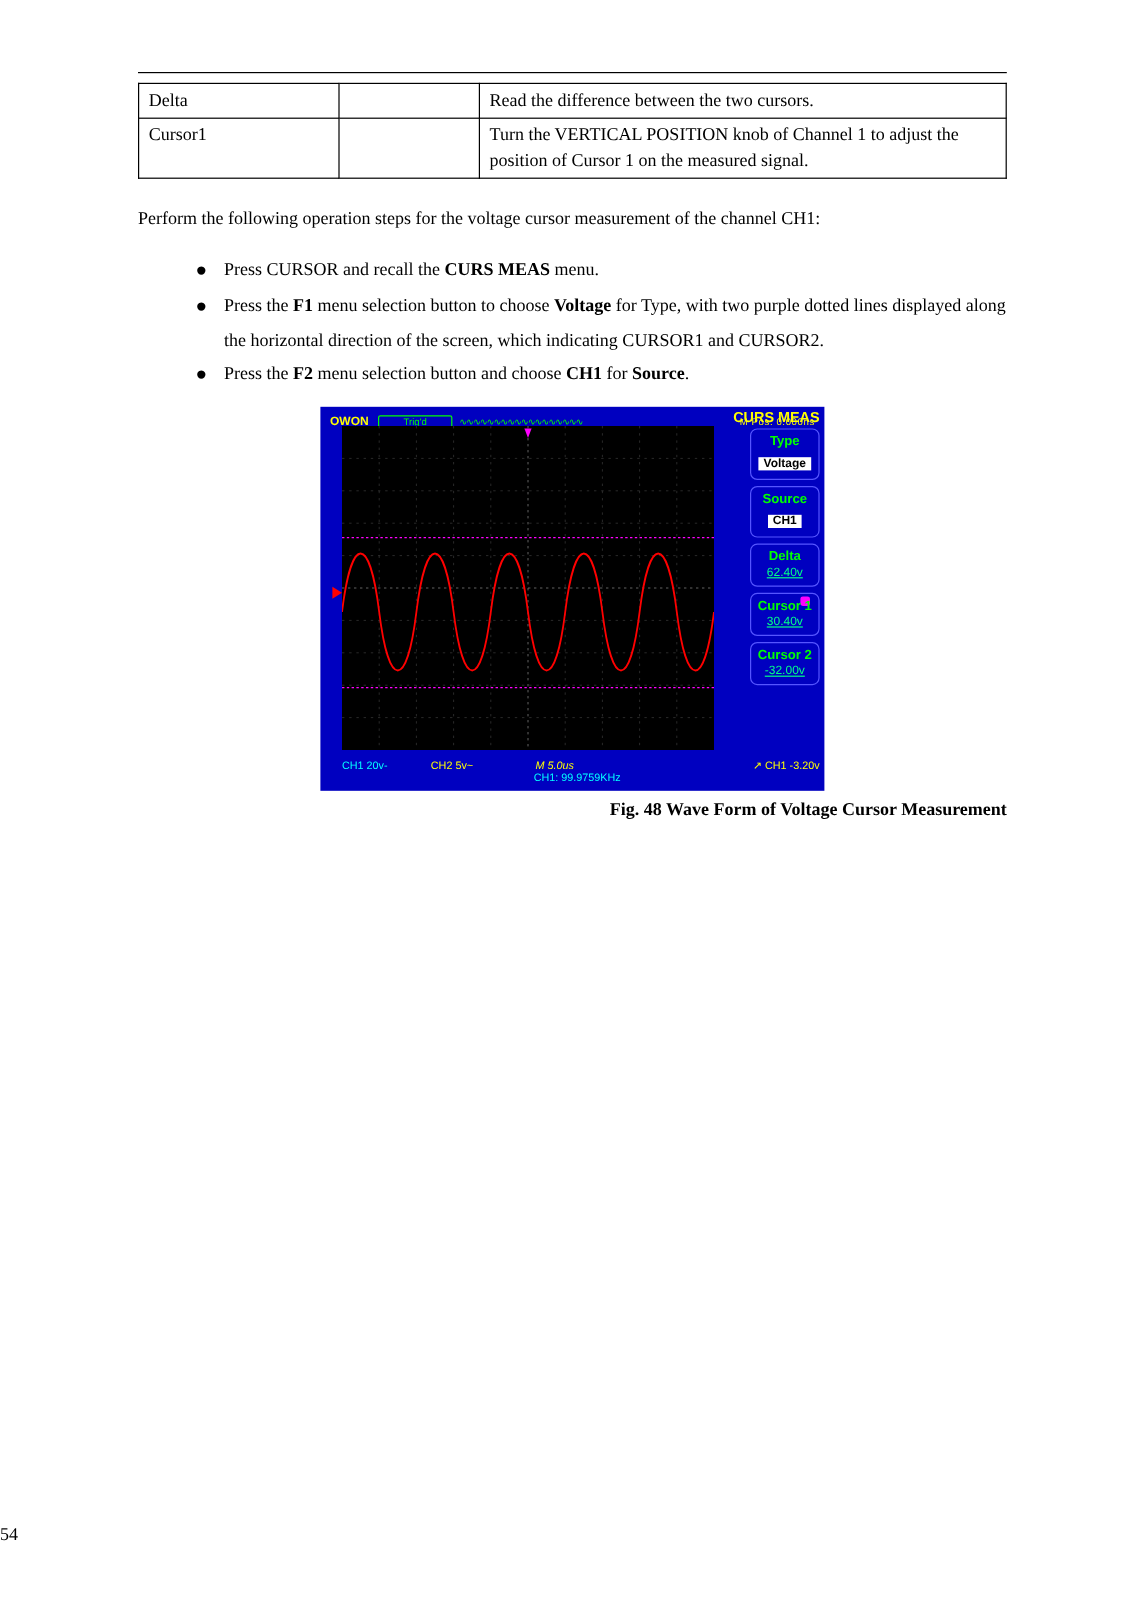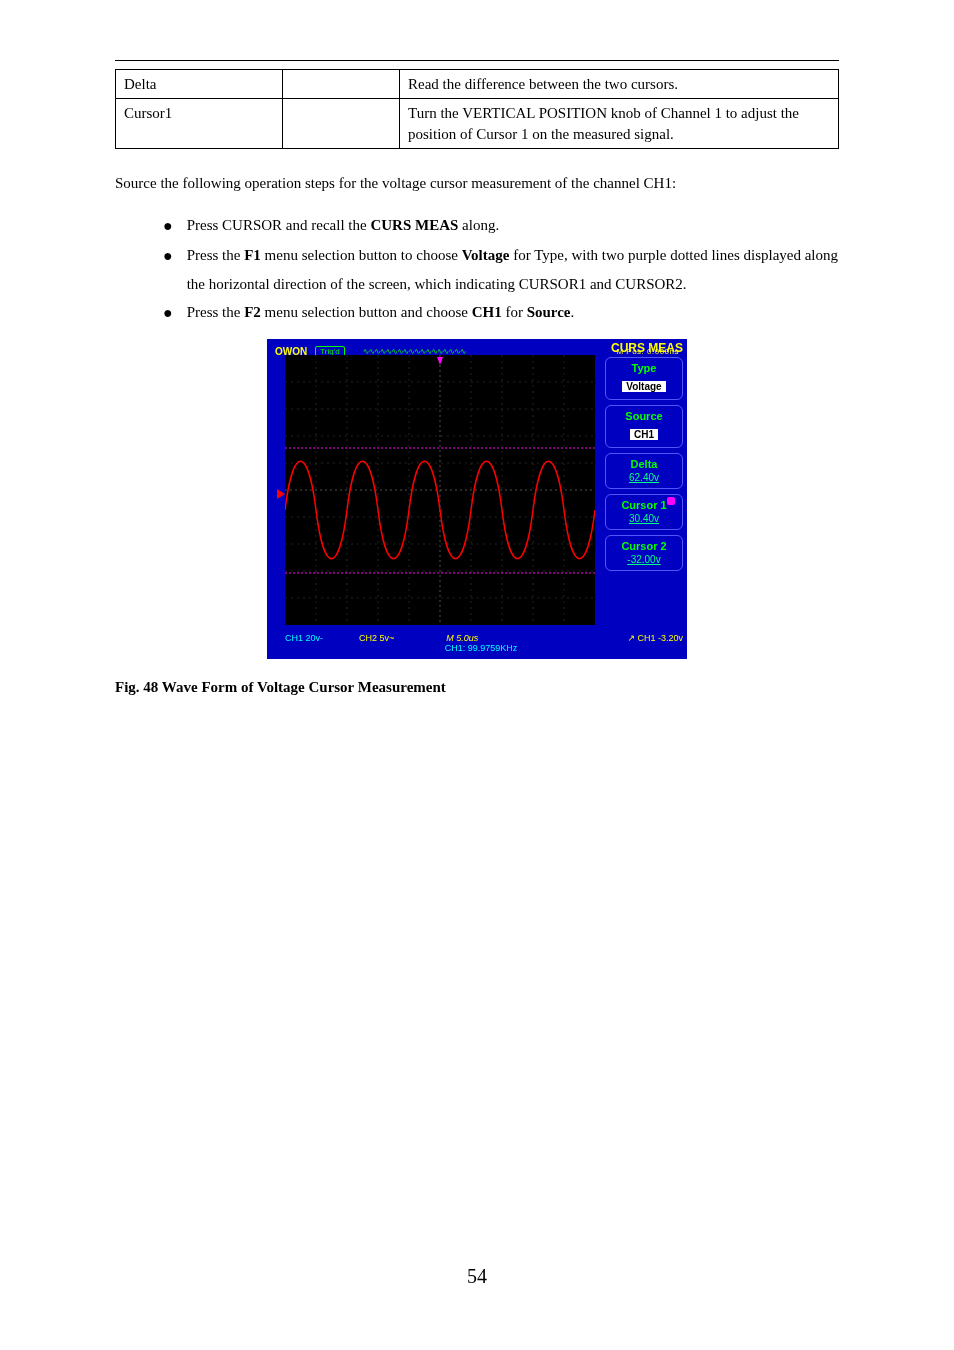--- a/index.html
+++ b/index.html
@@ -67,24 +67,24 @@
     height: 26px;
     display: flex;
     align-items: center;
     font-size: 9px;
     color: #fff;
   }
   .scope-brand { color: #ffff00; font-weight: bold; margin: 0 8px; font-size: 10px; }
   .trig-box {
     border: 1px solid #00ff00;
     color: #00ff00;
-    padding: 0 4px;
+    padding: 0 20px;
     border-radius: 2px;
     font-size: 8px;
-    margin-right: 16px;
+    margin-right: 4px;
   }
   .topwave { color: #00ff00; font-size: 8px; letter-spacing: -1px; margin: 0 2px; }
   .mpos { color: #ffff00; font-size: 8px; margin-left: auto; margin-right: 8px; letter-spacing: 0.5px; }
   .curs-title {
     position: absolute;
     top: 2px; right: 4px;
     color: #ffff00;
     font-size: 12px;
     font-weight: bold;
   }
@@ -112,21 +112,21 @@
     right: 12px;
     top: 158px;
     width: 8px; height: 8px;
     background: #ff00ff;
     border-radius: 2px;
   }
   .side-menu {
     position: absolute;
     top: 18px;
     right: 4px;
-    width: 78px;
+    width: 58px;
   }
   .side-box {
     border: 1px solid #55f;
     border-radius: 6px;
     text-align: center;
     margin-bottom: 5px;
     padding: 4px 0 5px 0;
   }
   .side-label { color: #00ff00; font-size: 11px; font-weight: bold; margin-bottom: 2px; }
   .side-value { background: #fff; color: #000; font-size: 10px; font-weight: bold; display: inline-block; padding: 0 4px; }
@@ -140,30 +140,29 @@
     color: #fff;
   }
   .sbrow { display: flex; }
   .sb-ch1 { color: #00ffff; }
   .sb-ch2 { color: #ffff00; margin-left: 36px; }
   .sb-m   { color: #ffff00; margin-left: 52px; font-style: italic; }
   .sb-trg { color: #ffff00; margin-left: auto; }
   .sb-freq { color: #00ffff; text-align: center; margin-right: 6px; }
 
   .fig-caption {
-    text-align: left;
-    font-size: 15px;
-    margin-top: 20px;
+    text-align: right;
+    font-size: 15px;
+    margin-top: 8px;
   }
   .pagenum {
     position: absolute;
     left: 0; right: 0;
     bottom: 62px;
-    text-align: center;
-    font-size: 20px;
+    font-size: 15px;
   }
 </style>
 </head>
 <body>
 
 <div class="page">
 
   <div class="rule"></div>
 
   <table class="cursor-table">
@@ -175,27 +174,27 @@
     </tr>
     <tr>
       <td class="col1">Cursor1</td>
       <td class="col2"></td>
       <td>Turn the VERTICAL POSITION knob of Channel 1 to adjust the position of Cursor 1 on the measured signal.</td>
     </tr>
   </tbody>
     </table>
 
 
-  <div class="para">Source the following operation steps for the voltage cursor measurement of the channel CH1:</div>
+  <div class="para">Perform the following operation steps for the voltage cursor measurement of the channel CH1:</div>
 
   <div class="bullets">
     <div class="item">
       <span class="dot">●</span>
       <span class="txt">
-        <span>Press CURSOR and recall the </span><span class="bold">CURS MEAS</span><span> along.</span>
+        <span>Press CURSOR and recall the </span><span class="bold">CURS MEAS</span><span> menu.</span>
       </span>
     </div>
     <div class="item">
       <span class="dot">●</span>
       <span class="txt">
         <span>Press the </span><span class="bold">F1</span><span> menu selection button to choose </span><span class="bold">Voltage</span><span> for Type, with two purple dotted lines displayed along the horizontal direction of the screen, which indicating CURSOR1 and CURSOR2.</span>
       </span>
     </div>
     <div class="item">
       <span class="dot">●</span>

